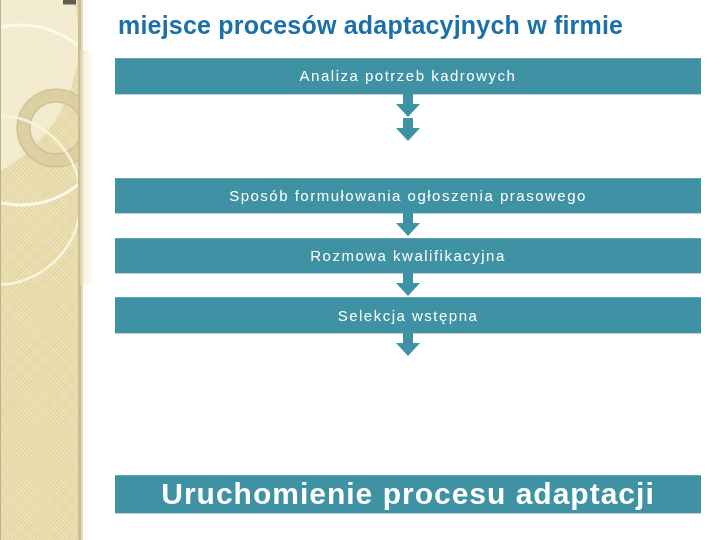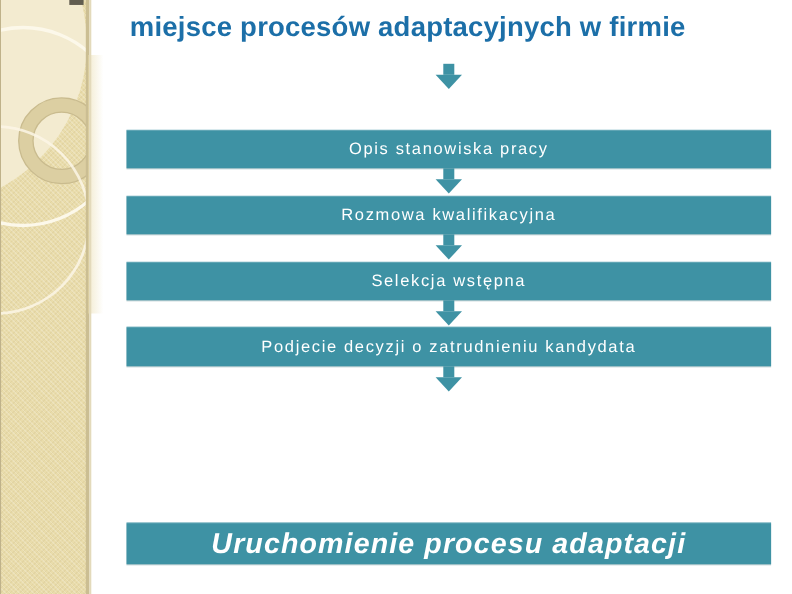--- a/index.html
+++ b/index.html
@@ -63,21 +63,21 @@
 
   
   .final-box {
     position:absolute; left:115px; top:475px; width:586px; height:38px;
     background: var(--accent-teal, #3E92A4);
     display:flex; align-items:center; justify-content:center;
     box-shadow: inset 0 1px 0 rgba(255,255,255,0.18), 0 1px 0 rgba(20,80,90,0.25);
   }
   .final-label {
     color: var(--text-white, #ffffff);
-    font-size:26px; font-weight:bold; font-style:italic; letter-spacing:1px;
+    font-size:30px; font-weight:bold; letter-spacing:1px;
     white-space:nowrap;
   }
 </style>
 </head>
 <body>
 
 <div class="slide">
 
   <div class="sidebar">
     <svg width="80" height="540" viewBox="0 0 80 540">
@@ -97,37 +97,46 @@
       <rect x="62" y="0" width="13" height="4.5" fill="#615D50"></rect>
     </svg>
   </div>
   <div class="sidebar-fade"></div>
   <div class="sidebar-line"></div>
 
   <h1 class="title">miejsce procesów adaptacyjnych w firmie</h1>
 
   <div class="flow">
   <div class="step">
+    <div class="box">
+      <span class="box-label">Analiza potrzeb kadrowych</span>
+    </div>
     <div class="arrow">
       <span class="stem"></span>
       <span class="head"></span>
     </div>
   </div>
 
   <div class="step">
-    <div class="box">
-      <span class="box-label">Opis stanowiska pracy</span>
-    </div>
     <div class="arrow">
       <span class="stem"></span>
       <span class="head"></span>
     </div>
   </div>
 
 
+  <div class="step">
+    <div class="box">
+      <span class="box-label">Sposób formułowania ogłoszenia prasowego</span>
+    </div>
+    <div class="arrow">
+      <span class="stem"></span>
+      <span class="head"></span>
+    </div>
+  </div>
 
   <div class="step">
     <div class="box">
       <span class="box-label">Rozmowa kwalifikacyjna</span>
     </div>
     <div class="arrow">
       <span class="stem"></span>
       <span class="head"></span>
     </div>
   </div>
@@ -135,27 +144,18 @@
   <div class="step">
     <div class="box">
       <span class="box-label">Selekcja wstępna</span>
     </div>
     <div class="arrow">
       <span class="stem"></span>
       <span class="head"></span>
     </div>
   </div>
 
-  <div class="step">
-    <div class="box">
-      <span class="box-label">Podjecie decyzji o zatrudnieniu kandydata</span>
-    </div>
-    <div class="arrow">
-      <span class="stem"></span>
-      <span class="head"></span>
-    </div>
-  </div>
 </div>
 
   <div class="final-box">
     <span class="final-label">Uruchomienie procesu adaptacji</span>
   </div>
 </div>
 
 </body></html>

